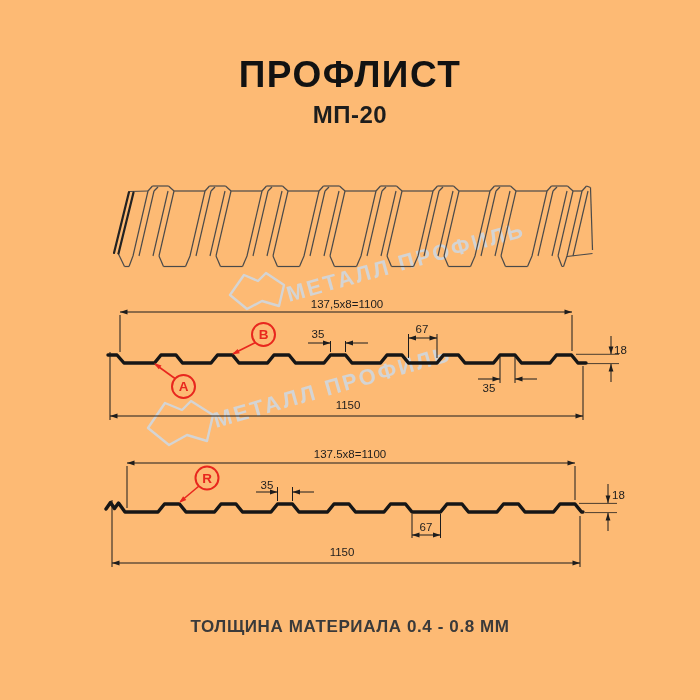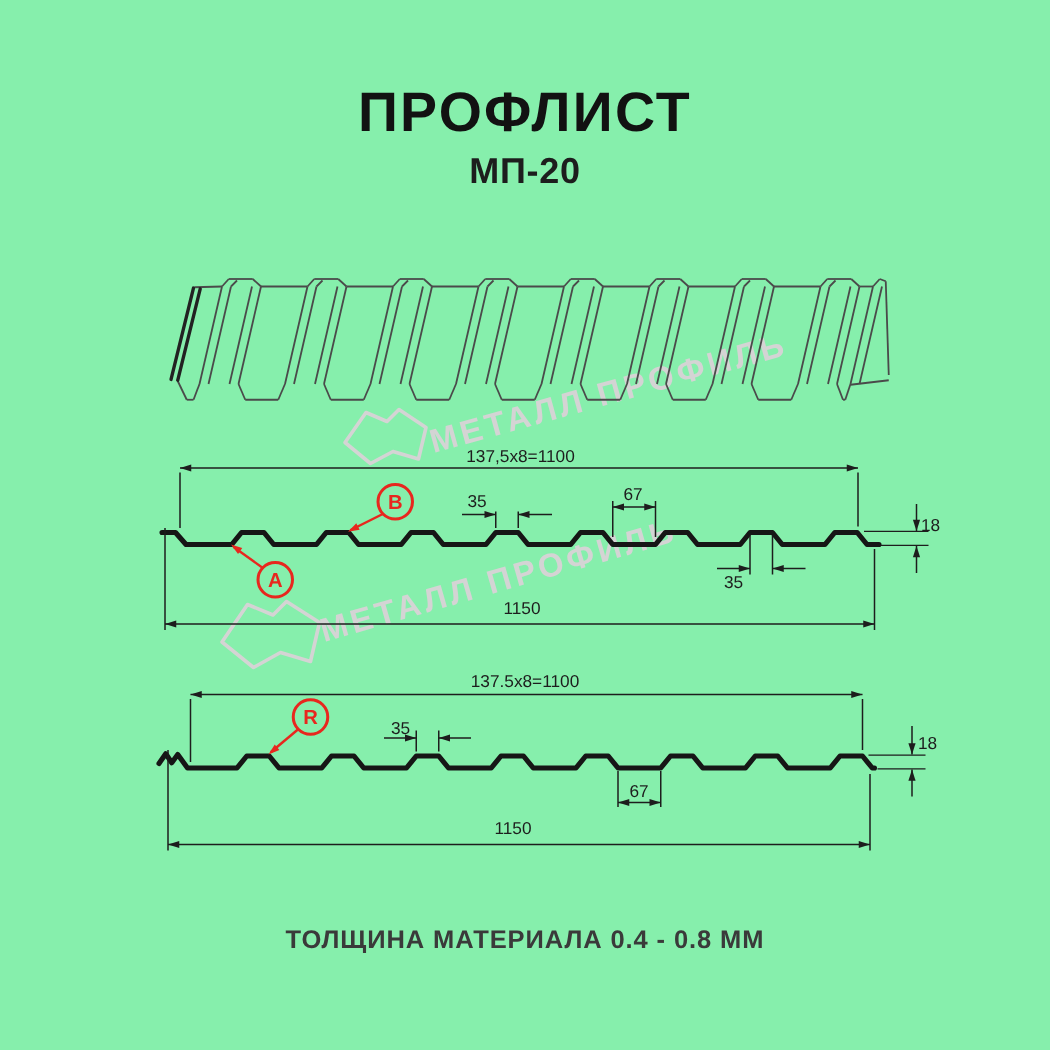--- a/index.html
+++ b/index.html
@@ -1,16 +1,16 @@
 <!DOCTYPE html>
 <html><head>
 <meta charset="utf-8">
 <style>
   html,body{margin:0;padding:0;background:#ffffff;}
-  #page{position:relative;width:700px;height:700px;background:#86efac;overflow:hidden;
+  #page{position:relative;width:700px;height:700px;background:#fdba74;overflow:hidden;
         font-family:"Liberation Sans",sans-serif;}
   .title{position:absolute;left:0;top:54px;width:700px;text-align:center;
          font-size:37px;font-weight:800;letter-spacing:1.5px;color:#121212;}
   .subtitle{position:absolute;left:0;top:101px;width:700px;text-align:center;
             font-size:24px;font-weight:700;letter-spacing:0.5px;color:#1d1d1d;}
   .footer{position:absolute;left:0;top:617px;width:700px;text-align:center;
           font-size:17px;font-weight:700;letter-spacing:0.6px;color:#3a3a3a;}
   svg{position:absolute;left:0;top:0;}
   svg text{font-family:"Liberation Sans",sans-serif;}
   .dimtxt{font-size:11.5px;fill:#1d1d1d;}

